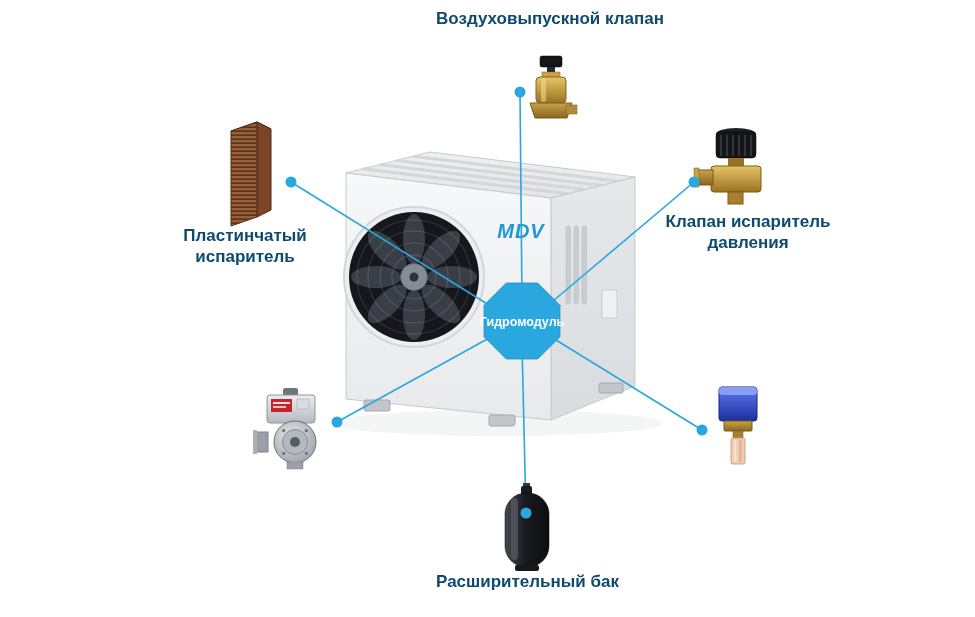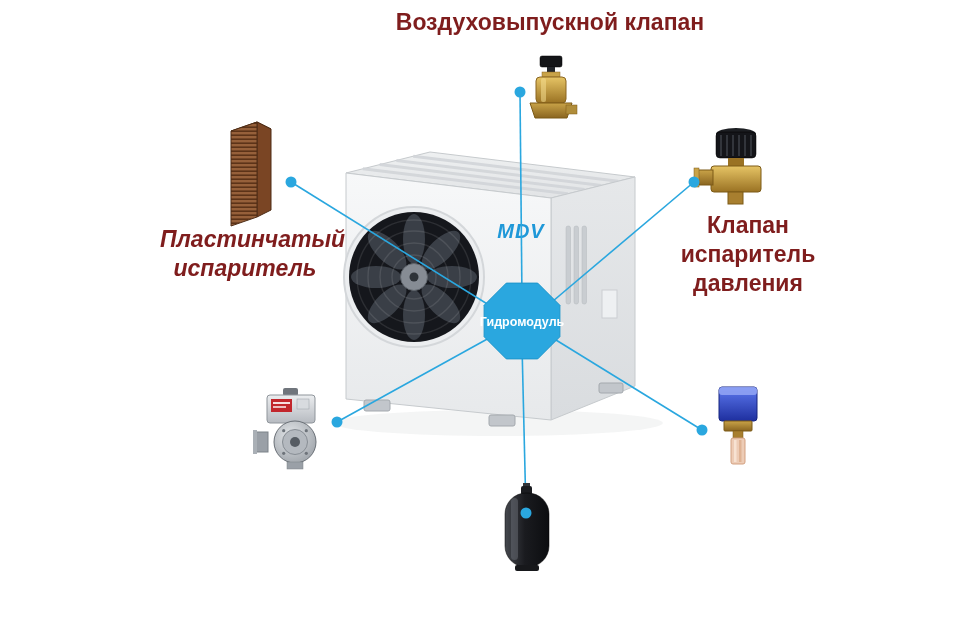--- a/index.html
+++ b/index.html
@@ -7,28 +7,28 @@
     position:relative;
     width:975px;height:617px;
     background:#ffffff;
     overflow:hidden;
     font-family:"Liberation Sans", sans-serif;
   }
   .canvas svg{position:absolute;left:0;top:0;}
   .label{
     position:absolute;
     text-align:center;
-    color:#7f1d1d;
-    font-size:23px;
+    color:#0c4a6e;
+    font-size:17px;
     font-weight:600;
     line-height:1.25;
     font-family:"Liberation Sans", sans-serif;
   }
   .lbl-air{left:375px;top:8px;width:350px;}
-  .lbl-evap{left:160px;top:225px;width:170px;font-style:italic;}
+  .lbl-evap{left:160px;top:225px;width:170px;}
   .lbl-press{left:638px;top:211px;width:220px;}
   .lbl-pump{left:205px;top:467px;width:175px;}
   .lbl-flow{left:655px;top:465px;width:170px;}
   .lbl-tank{left:415px;top:571px;width:225px;}
   .svg-text{font-family:"Liberation Sans", sans-serif;}
 </style>
 </head>
 <body>
 
 <div class="canvas">
@@ -223,14 +223,15 @@
       <circle cx="694" cy="182" r="5.5"></circle>
       <circle cx="337" cy="422" r="5.5"></circle>
       <circle cx="702" cy="430" r="5.5"></circle>
       <circle cx="526" cy="513" r="5.5"></circle>
     </g>
   </svg>
 
   <div class="label lbl-air">Воздуховыпускной клапан</div>
   <div class="label lbl-evap">Пластинчатый испаритель</div>
   <div class="label lbl-press">Клапан испаритель давления</div>
+  <div class="label lbl-tank">Расширительный бак</div>
 
 </div>
 
 </body></html>

